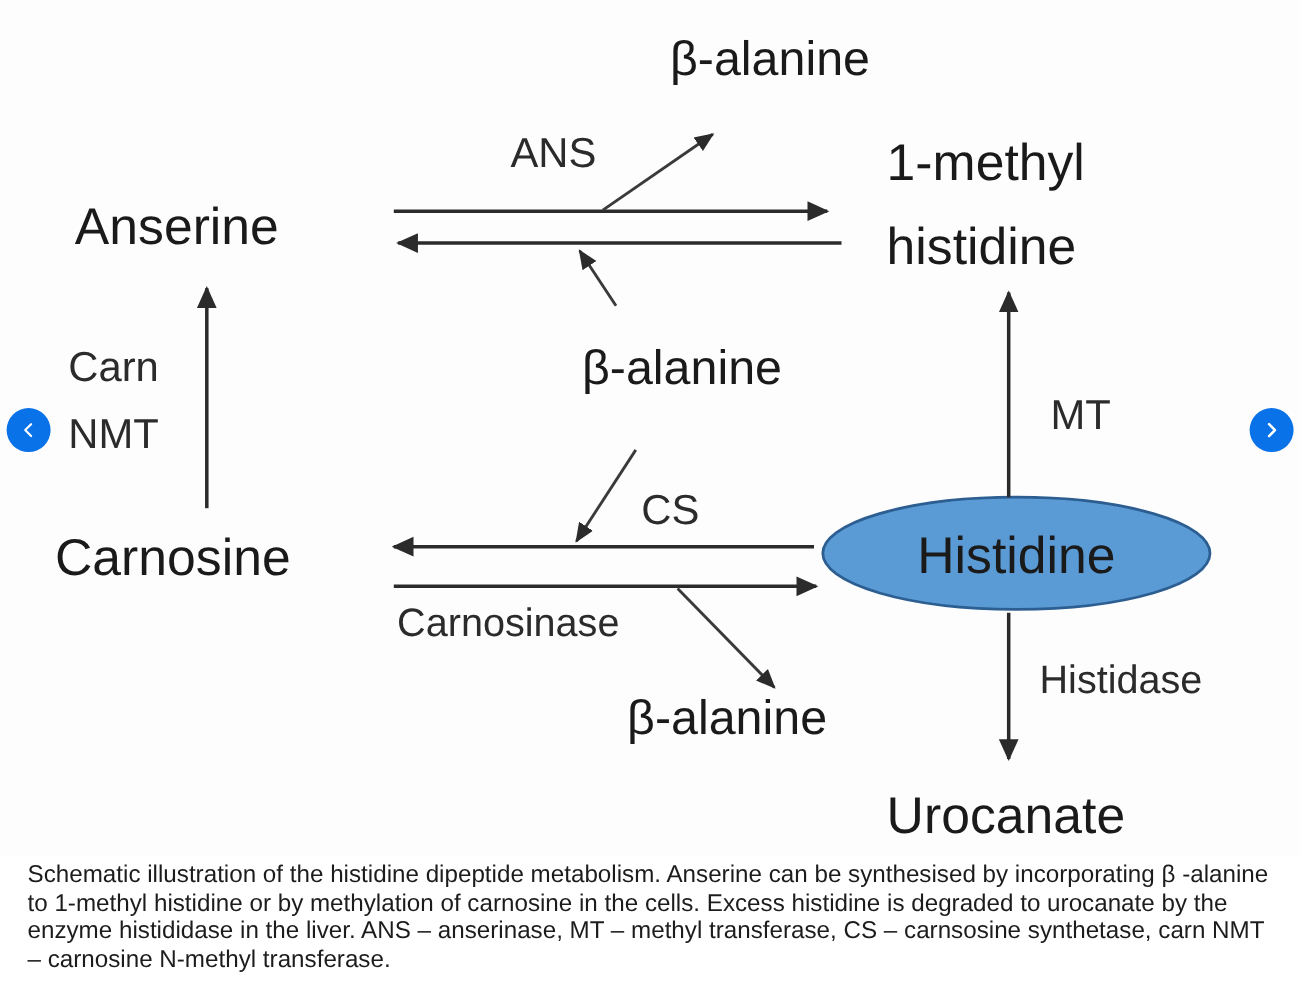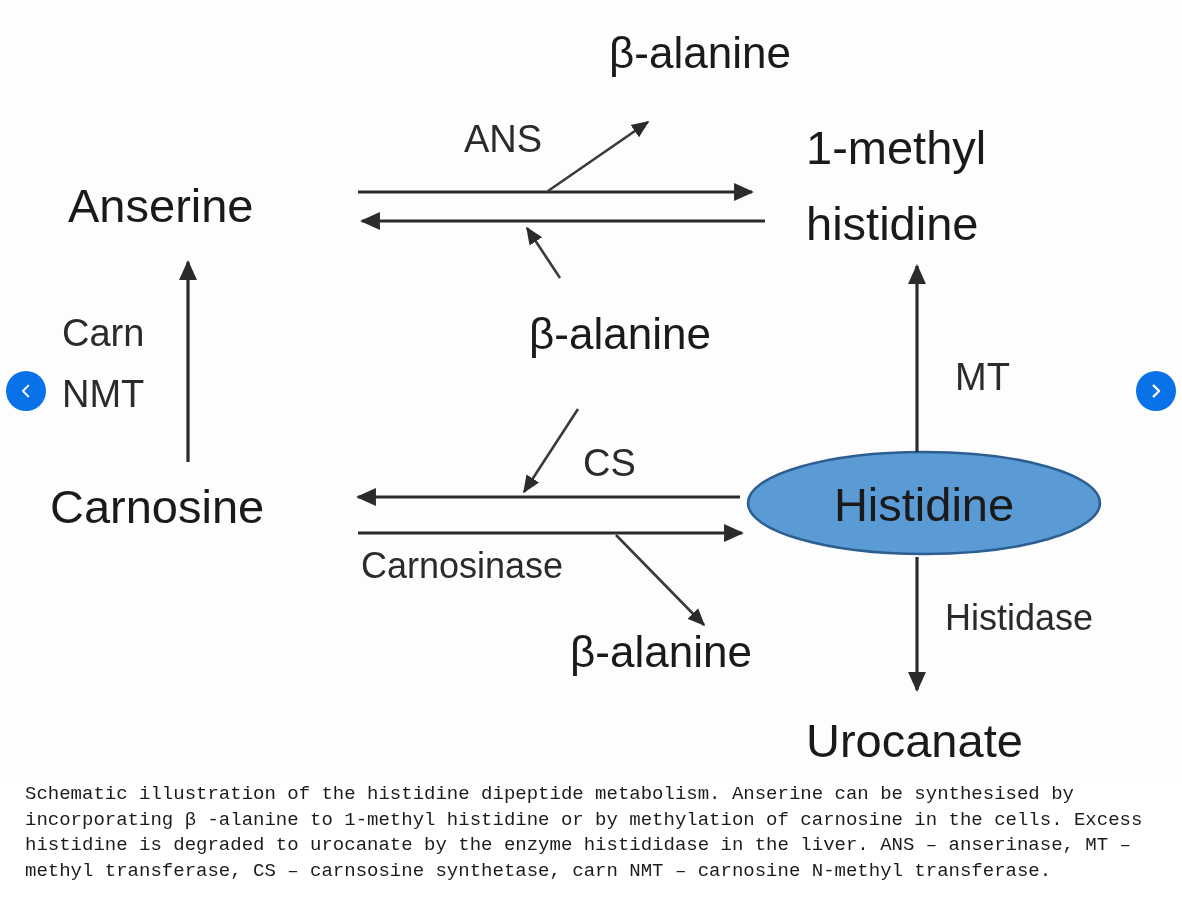--- a/index.html
+++ b/index.html
@@ -89,22 +89,22 @@
   #nav-next { left: 1136px; top: 371px; }
   .nav-btn svg { display: block; }
 
   #caption {
     position: absolute;
     left: 0;
     top: 782px;
     width: 1182px;
     padding: 0 24px 0 25px;
     box-sizing: border-box;
-    font-family: Liberation Mono, monospace;
-    font-size: 19px;
+    font-family: Liberation Sans, sans-serif;
+    font-size: 22px;
     line-height: 25.5px;
     color: #1c1c1c;
     text-align: left;
   }
 </style>
 </head>
 <body>
 
 <div id="figure-area">
   <svg id="diagram-svg" viewBox="0 0 1182 778">

